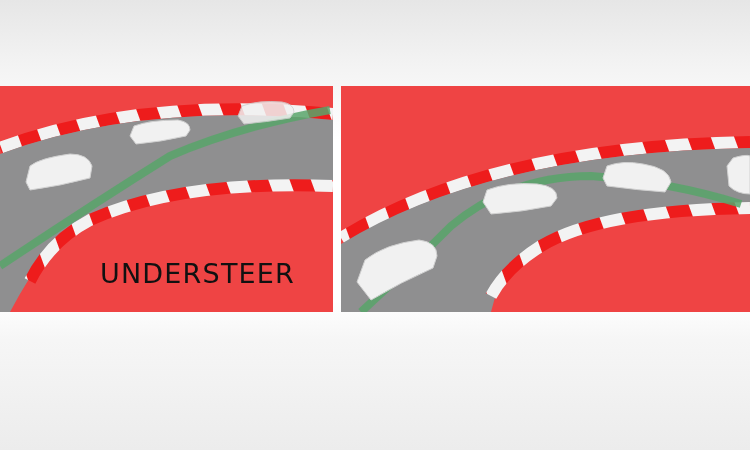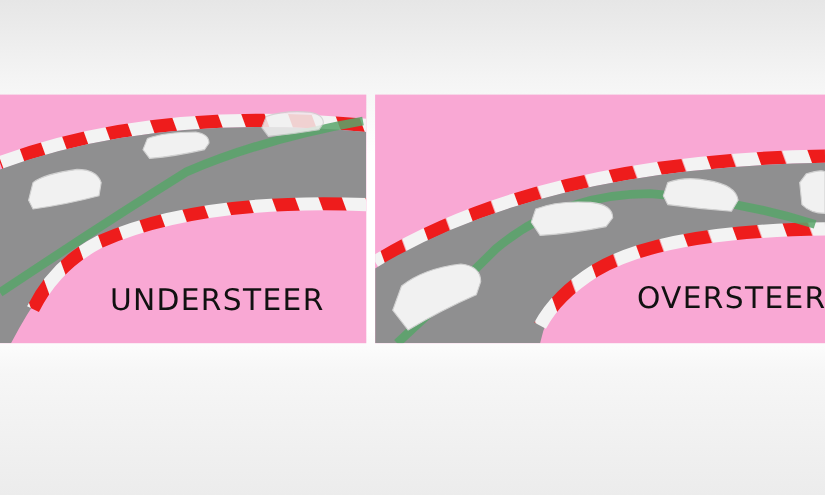--- a/index.html
+++ b/index.html
@@ -1,17 +1,17 @@
 <!DOCTYPE html>
 <html><head>
 <meta charset="utf-8">
 <style>
   html,body{margin:0;padding:0;}
   body{width:750px;height:450px;overflow:hidden;background:linear-gradient(#e6e6e6 0px,#f4f4f4 70px,#ffffff 140px,#ffffff 300px,#f6f6f6 340px,#ececec 450px);position:relative;font-family:"DejaVu Sans","Liberation Sans",sans-serif;}
-  .panel{position:absolute;top:86px;height:226px;overflow:hidden;background:#f9a8d4;}
+  .panel{position:absolute;top:86px;height:226px;overflow:hidden;background:#ef4444;}
   #left{left:0;width:333px;}
   #right{left:341px;width:409px;}
   svg{position:absolute;left:0;top:0;}
   .label{position:absolute;color:#111;font-size:27px;letter-spacing:1.2px;font-weight:400;white-space:nowrap;}
   #left .label{left:100px;top:172px;}
   #right .label{left:238px;top:170px;}
 </style>
 </head>
 <body>
 
@@ -53,14 +53,13 @@
     <path d="M0,158 Q150,66 409,62 L409,118 Q260,120 200,155 Q160,180 150,226 L0,226 Z" fill="#8f8f90"></path>
     <path d="M409,122 Q260,124 200,160 Q165,182 150,210" stroke="url(#curbR)" stroke-width="12" fill="none"></path>
     <path d="M20,226 Q70,180 110,140 Q170,90 250,90 Q330,96 400,118" stroke="#58a56a" stroke-width="8" fill="none" opacity="0.85"></path>
     <g fill="#f1f1f1" stroke="#d0d0d0" stroke-width="1">
       <path d="M16,196 L24,174 Q44,158 78,154 Q96,156 96,170 L92,182 Q60,196 30,214 Z"></path>
       <path d="M142,116 L146,104 Q166,96 196,98 Q216,100 216,112 L210,120 Q180,126 150,128 Z"></path>
       <path d="M262,92 L266,80 Q282,74 302,78 Q328,82 330,96 L324,106 Q296,104 266,100 Z"></path>
       <path d="M386,80 L392,72 Q405,68 409,70 L409,108 Q396,108 388,100 Z"></path>
     </g>
   </svg>
-  <div class="label">OVERSTEER</div>
 </div>
 
 </body></html>

